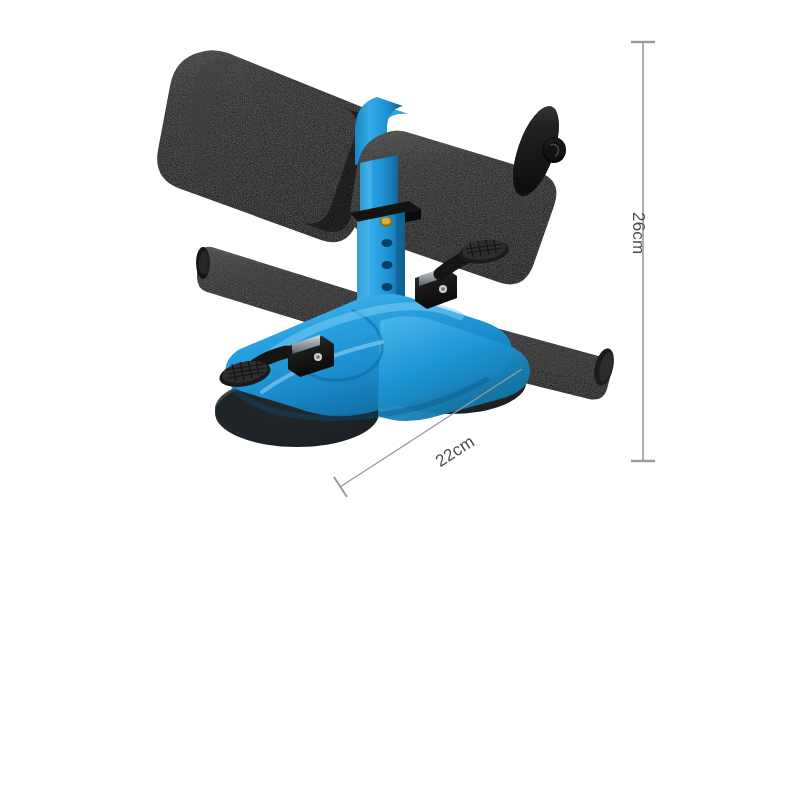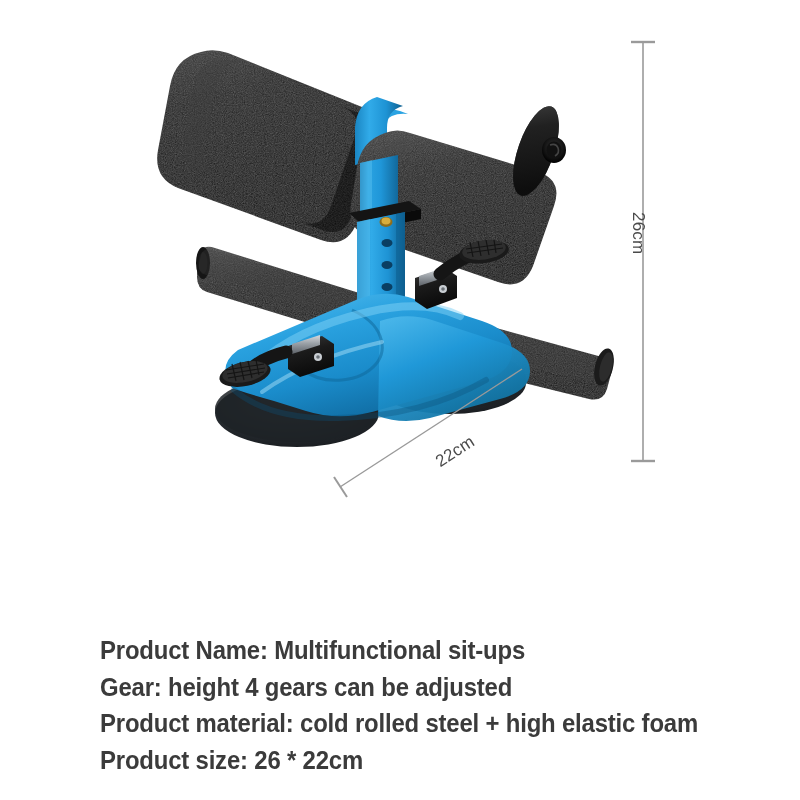--- a/index.html
+++ b/index.html
@@ -307,20 +307,14 @@
       <g stroke="#9a9a9a" stroke-width="1.4" fill="none">
         <line x1="340" y1="487" x2="522" y2="369"></line>
         <line x1="334" y1="477" x2="347" y2="497" stroke-width="2"></line>
       </g>
     </svg>
 
     <div class="dim-label" id="height-dimension-label">26cm</div>
     <div class="dim-label" id="width-dimension-label">22cm</div>
   </div>
 
-  <div id="spec-list">
-    <div class="spec-line">Product Name: Multifunctional sit-ups</div>
-    <div class="spec-line">Gear: height 4 gears can be adjusted</div>
-    <div class="spec-line">Product material: cold rolled steel + high elastic foam</div>
-    <div class="spec-line">Product size: 26 * 22cm</div>
-  </div>
 
 </div>
 
 </body></html>

